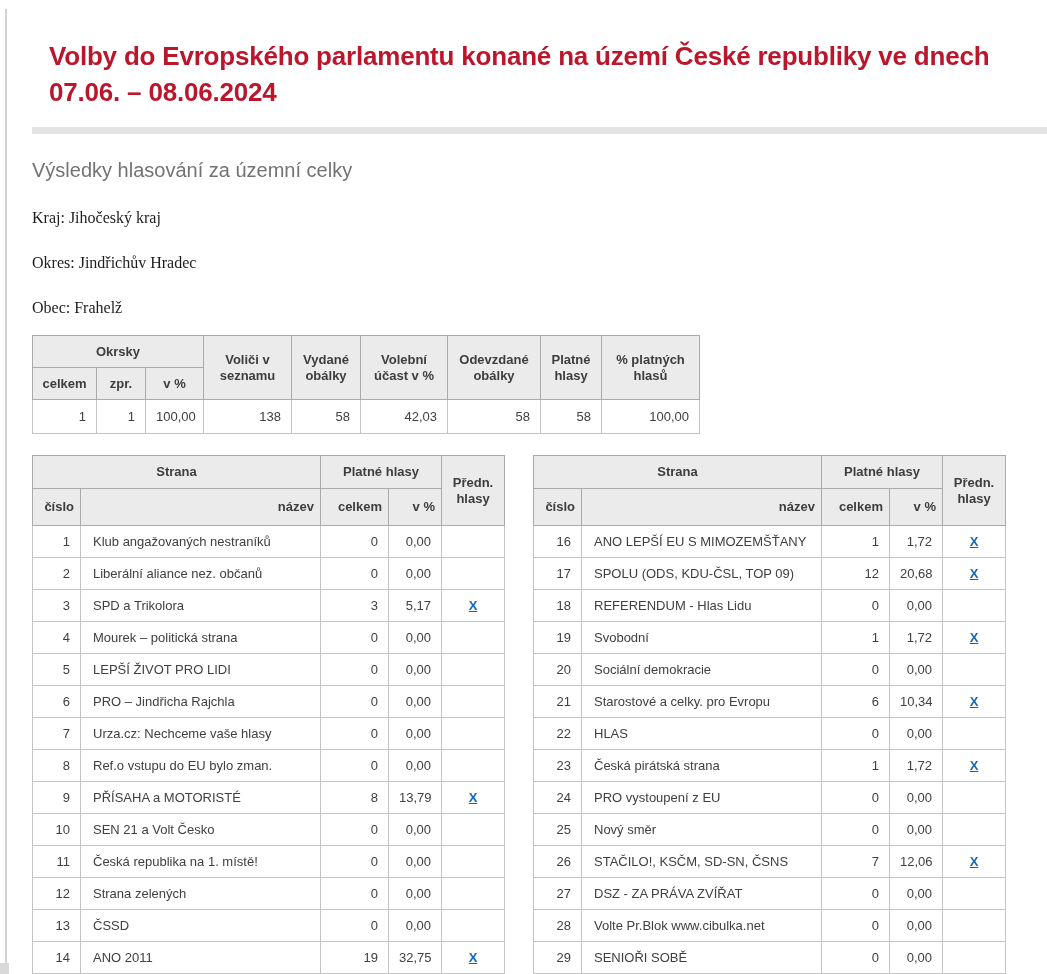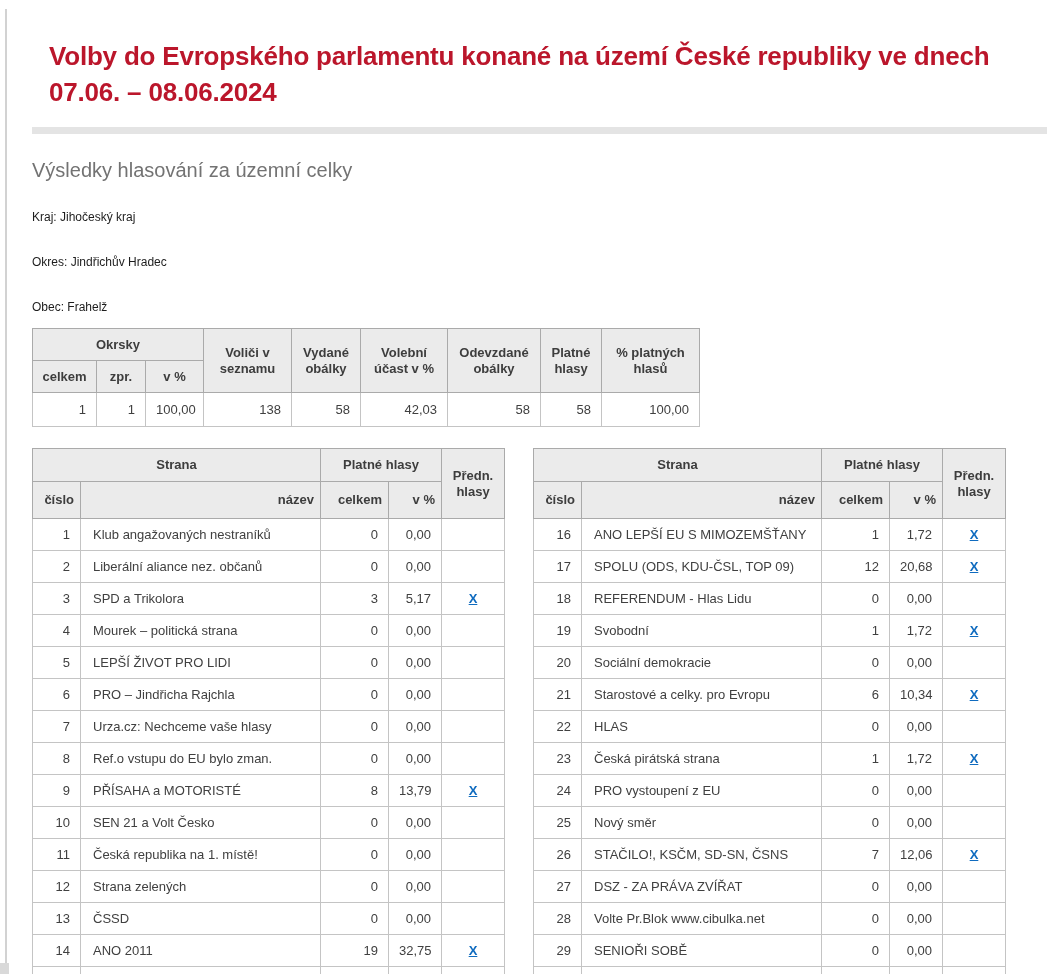--- a/index.html
+++ b/index.html
@@ -29,38 +29,38 @@
     font-size:26px;line-height:36px;font-weight:700;
     color:var(--accent);
     letter-spacing:-0.2px;
   }
   h1.page-title span{display:block;}
   .divider{height:7px;background:var(--divider);margin-top:6px;}
   h2.section-title{
     font-size:20px;font-weight:400;color:#737373;
     margin:24px 0 0 0;line-height:24px;
   }
-  p.region{margin:26px 0 0 0;font-size:12px;color:#1d1d1d;line-height:19px;}
+  p.region{margin:26px 0 0 0;font-size:16px;color:#1d1d1d;line-height:19px;font-family:Liberation Serif, serif;}
   
   table{border-collapse:collapse;table-layout:fixed;font-size:13px;}
   th{
     background:var(--header-bg);
     border:1px solid var(--border-head);
     font-weight:700;color:#3d3d3d;
     padding:2px 6px;text-align:center;vertical-align:middle;
     line-height:16px;
   }
   td{
     border:1px solid var(--border-cell);
     background:#fff;color:#404040;
     padding:0 10px;vertical-align:middle;
   }
   table{border:1px solid var(--border-outer);}
   
-  .summary-table{width:667px;margin-top:11px;}
+  .summary-table{width:667px;margin-top:18px;}
   .summary-table thead tr.r1 th{height:27px;}
   .summary-table thead tr.r2 th{height:27px;}
   .summary-table tbody td{height:33px;text-align:right;}
   
   .party-wrap{display:flex;gap:28px;margin-top:21px;align-items:flex-start;}
   .party-table{width:472px;}
   .party-table thead tr.r1 th{height:28px;}
   .party-table thead tr.r2 th{height:32px;text-align:right;}
   .party-table tbody td{height:31px;}
   td.cell-num{text-align:right;}

